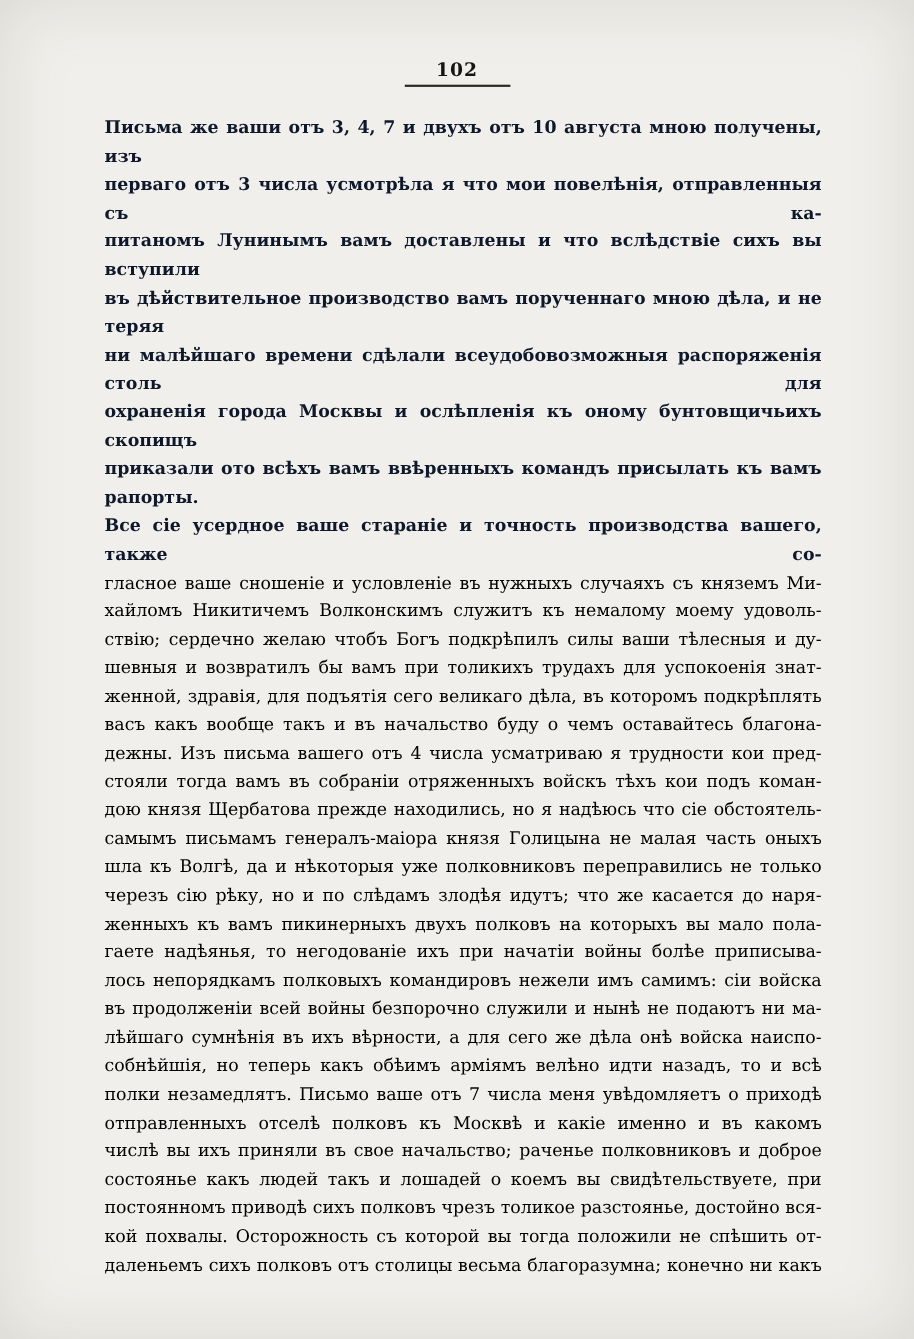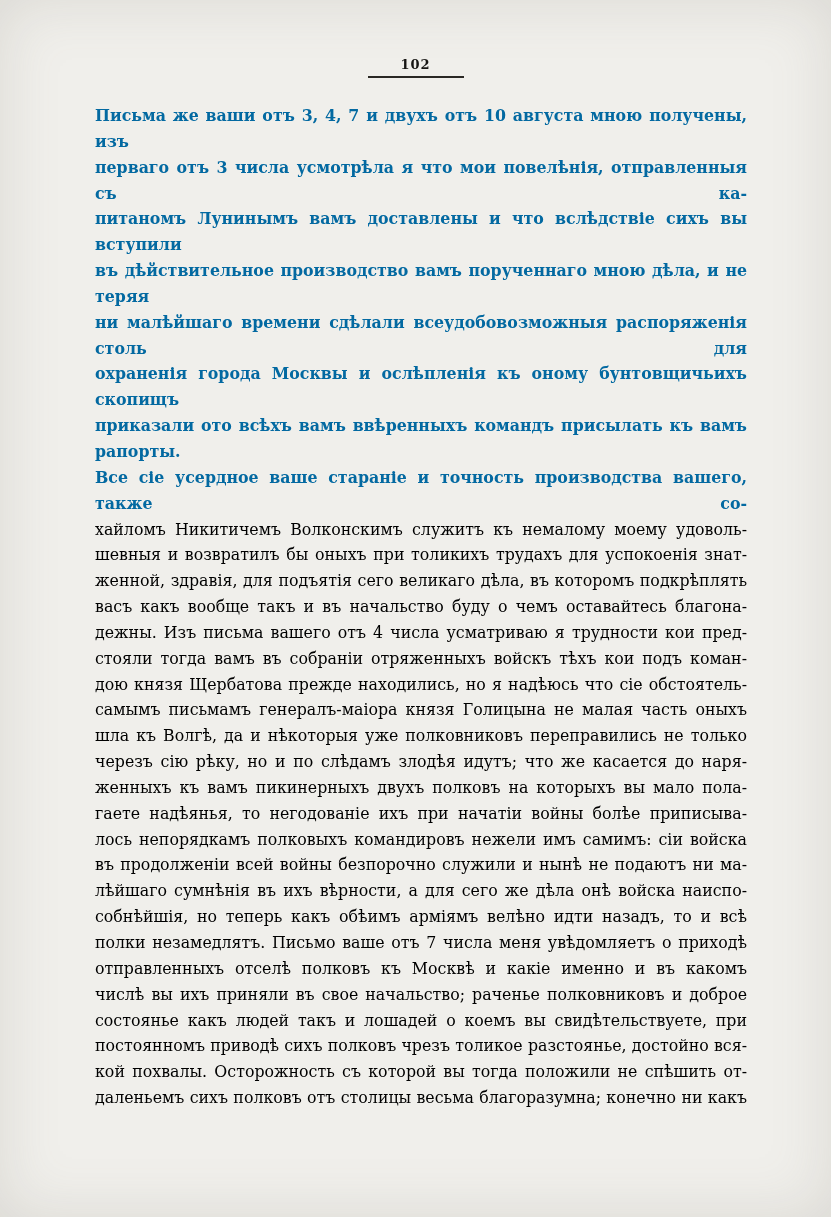--- a/index.html
+++ b/index.html
@@ -23,21 +23,21 @@
   }
   .page-header {
     position: absolute;
     top: 54px;
     left: 0;
     width: 100%;
     text-align: center;
   }
   .page-number {
     display: inline-block;
-    font-size: 13px;
+    font-size: 17px;
     font-weight: bold;
     letter-spacing: 1px;
     color: #161513;
   }
   .page-rule {
     width: 96px;
     height: 1.5px;
     background: #2a2824;
     margin: 3px auto 0 auto;
   }
@@ -51,42 +51,44 @@
     font-size: 15.8px;
     line-height: 25.85px;
     text-align: justify;
     text-align-last: justify;
     -moz-text-align-last: justify;
     color: #000000;
   }
   
   .line:nth-child(-n+8) {
     font-weight: bold;
-    color: #0369a1;
+    color: #0f172a;
   }
 </style>
 </head>
 <body>
 
 <div class="page">
   <div class="page-header">
     <span class="page-number">102</span>
     <div class="page-rule"></div>
   </div>
   <div class="text-block" id="text-block">
       <div class="line">Письма же ваши отъ 3, 4, 7 и двухъ отъ 10 августа мною получены, изъ</div>
       <div class="line">перваго отъ 3 числа усмотрѣла я что мои повелѣнія, отправленныя съ ка-</div>
       <div class="line">питаномъ Лунинымъ вамъ доставлены и что вслѣдствіе сихъ вы вступили</div>
       <div class="line">въ дѣйствительное производство вамъ порученнаго мною дѣла, и не теряя</div>
       <div class="line">ни малѣйшаго времени сдѣлали всеудобовозможныя распоряженія столь для</div>
       <div class="line">охраненія города Москвы и ослѣпленія къ оному бунтовщичьихъ скопищъ</div>
       <div class="line">приказали ото всѣхъ вамъ ввѣренныхъ командъ присылать къ вамъ рапорты.</div>
       <div class="line">Все сіе усердное ваше стараніе и точность производства вашего, также со-</div>
+      <div class="line">гласное ваше сношеніе и условленіе въ нужныхъ случаяхъ съ княземъ Ми-</div>
       <div class="line">хайломъ Никитичемъ Волконскимъ служитъ къ немалому моему удоволь-</div>
-      <div class="line">шевныя и возвратилъ бы оныхъ при толикихъ трудахъ для успокоенія знат-</div>
+      <div class="line">ствію; сердечно желаю чтобъ Богъ подкрѣпилъ силы ваши тѣлесныя и ду-</div>
+      <div class="line">шевныя и возвратилъ бы вамъ при толикихъ трудахъ для успокоенія знат-</div>
       <div class="line">женной, здравія, для подъятія сего великаго дѣла, въ которомъ подкрѣплять</div>
       <div class="line">васъ какъ вообще такъ и въ начальство буду о чемъ оставайтесь благона-</div>
       <div class="line">дежны. Изъ письма вашего отъ 4 числа усматриваю я трудности кои пред-</div>
       <div class="line">стояли тогда вамъ въ собраніи отряженныхъ войскъ тѣхъ кои подъ коман-</div>
       <div class="line">дою князя Щербатова прежде находились, но я надѣюсь что сіе обстоятель-</div>
       <div class="line">самымъ письмамъ генералъ-маіора князя Голицына не малая часть оныхъ</div>
       <div class="line">шла къ Волгѣ, да и нѣкоторыя уже полковниковъ переправились не только</div>
       <div class="line">черезъ сію рѣку, но и по слѣдамъ злодѣя идутъ; что же касается до наря-</div>
       <div class="line">женныхъ къ вамъ пикинерныхъ двухъ полковъ на которыхъ вы мало пола-</div>
       <div class="line">гаете надѣянья, то негодованіе ихъ при начатіи войны болѣе приписыва-</div>

